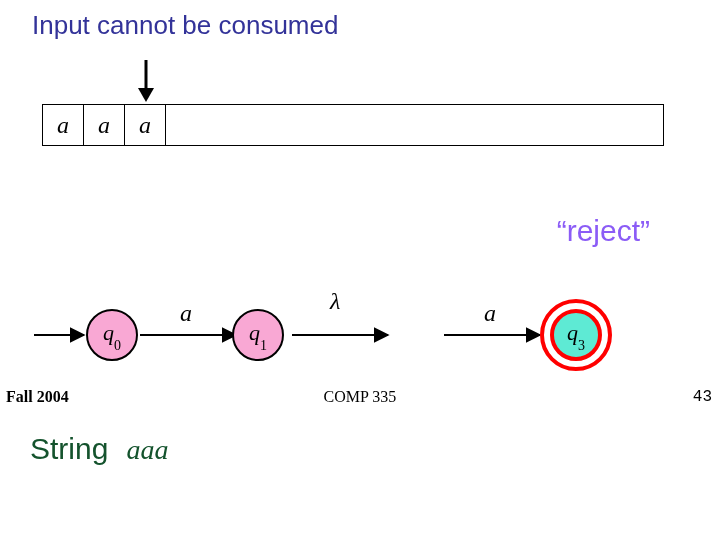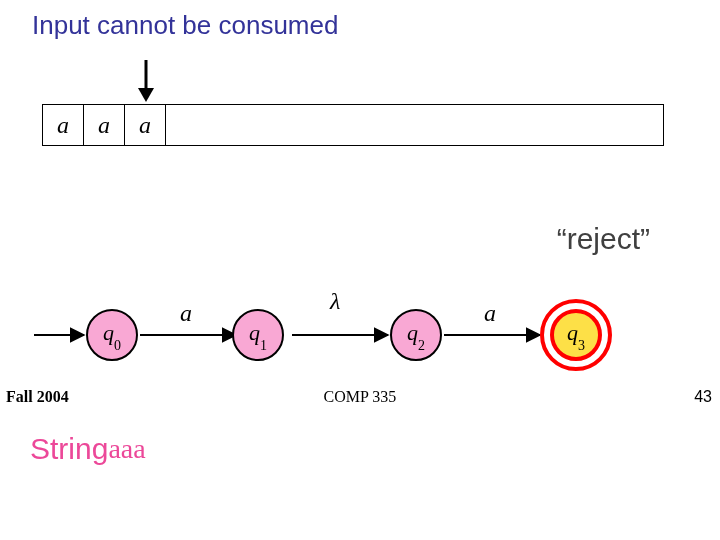--- a/index.html
+++ b/index.html
@@ -52,23 +52,23 @@
   
   .head-arrow {
     position: absolute;
     left: 134px; 
     top: 58px;
   }
   
   .reject {
     position: absolute;
     right: 70px;
-    top: 222px;
+    top: 214px;
     font-size: 30px;
-    color: #404040;
+    color: #8b5cf6;
   }
   
   .automaton {
     position: absolute;
     left: 24px;
     top: 280px;
     width: 680px;
     height: 110px;
   }
   .state {
@@ -96,40 +96,42 @@
   .accept-outer {
     position: absolute;
     width: 72px;
     height: 72px;
     border-radius: 50%;
     border: 4px solid #ff0000;
     box-sizing: border-box;
   }
   .accept-inner {
     border: 4px solid #ff0000;
-    background: #fde047;
+    background: #5eead4;
   }
   .edge-label {
     position: absolute;
     font-family: "Times New Roman", serif;
     font-style: italic;
     font-size: 24px;
   }
   
   .conclusion {
     position: absolute;
     left: 30px;
     top: 432px;
     font-size: 30px;
-    color: #ec4899;
-    display: flex;
-    align-items: center;
+    color: #14532d;
+    display: flex;
+    align-items: flex-end;
+    gap: 18px;
   }
   .aaa {
     font-family: "Times New Roman", serif;
+    font-style: italic;
     font-size: 28px;
   }
   
   .footer-left {
     position: absolute;
     left: 6px;
     bottom: 6px;
     font-family: "Times New Roman", serif;
     font-size: 16px;
     font-weight: bold;
@@ -140,21 +142,21 @@
     right: 0;
     bottom: 6px;
     text-align: center;
     font-family: "Times New Roman", serif;
     font-size: 16px;
   }
   .footer-right {
     position: absolute;
     right: 8px;
     bottom: 6px;
-    font-family: Liberation Sans, sans-serif;
+    font-family: Liberation Mono, monospace;
     font-size: 16px;
   }
 </style>
 </head>
 <body>
 
 <div class="slide">
 
   <div class="title">Input cannot be consumed</div>
 
@@ -189,23 +191,20 @@
 
       <line x1="420" y1="55" x2="516" y2="55" stroke="#000" stroke-width="2" marker-end="url(#ah)"></line>
     </svg>
 
     <div class="state" style="left:62px; top:29px">
       <span><span>q</span><sub>0</sub></span>
     </div>
     <div class="state" style="left:208px; top:29px">
       <span><span>q</span><sub>1</sub></span>
     </div>
-    <div class="state" style="left:366px; top:29px">
-      <span><span>q</span><sub>2</sub></span>
-    </div>
 
     <div class="accept-outer" style="left:516px; top:19px"></div>
     <div class="state accept-inner" style="left:526px; top:29px">
       <span><span>q</span><sub>3</sub></span>
     </div>
 
     <div class="edge-label" style="left:156px; top:20px">a</div>
     <div class="edge-label" style="left:306px; top:8px">λ</div>
     <div class="edge-label" style="left:460px; top:20px">a</div>
   </div>

